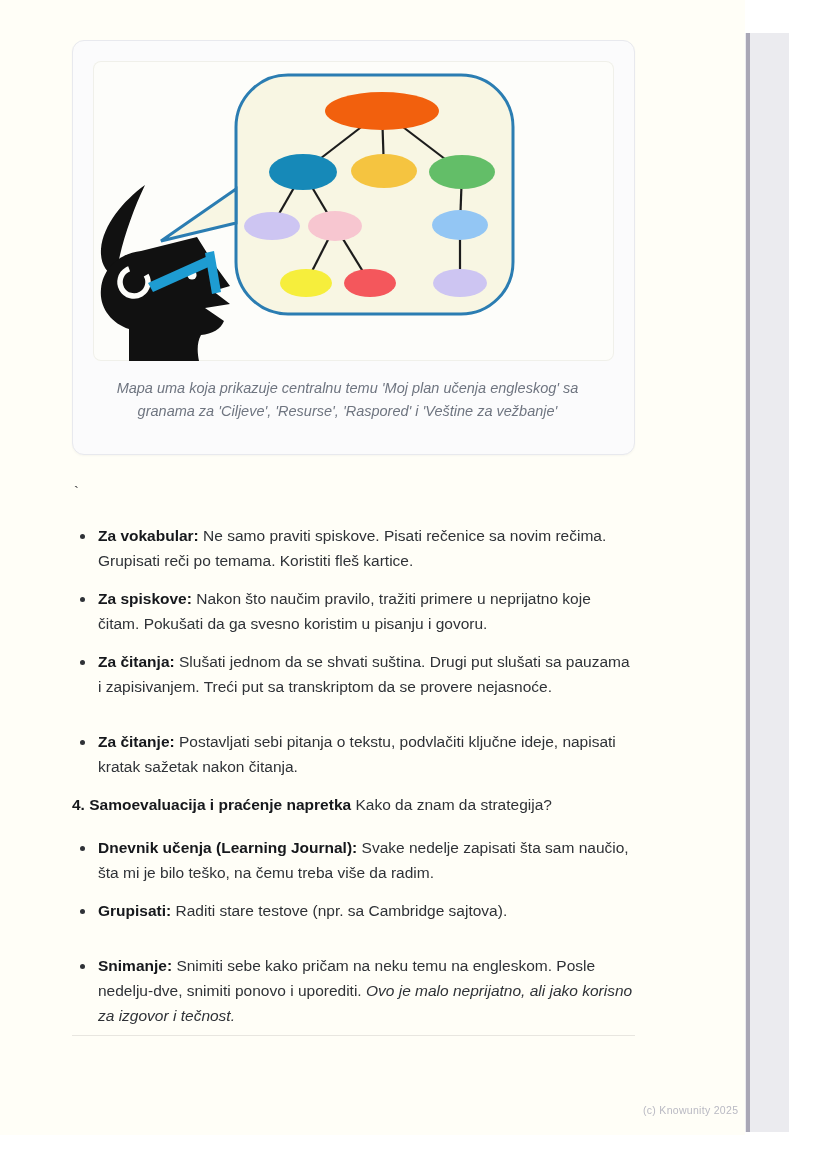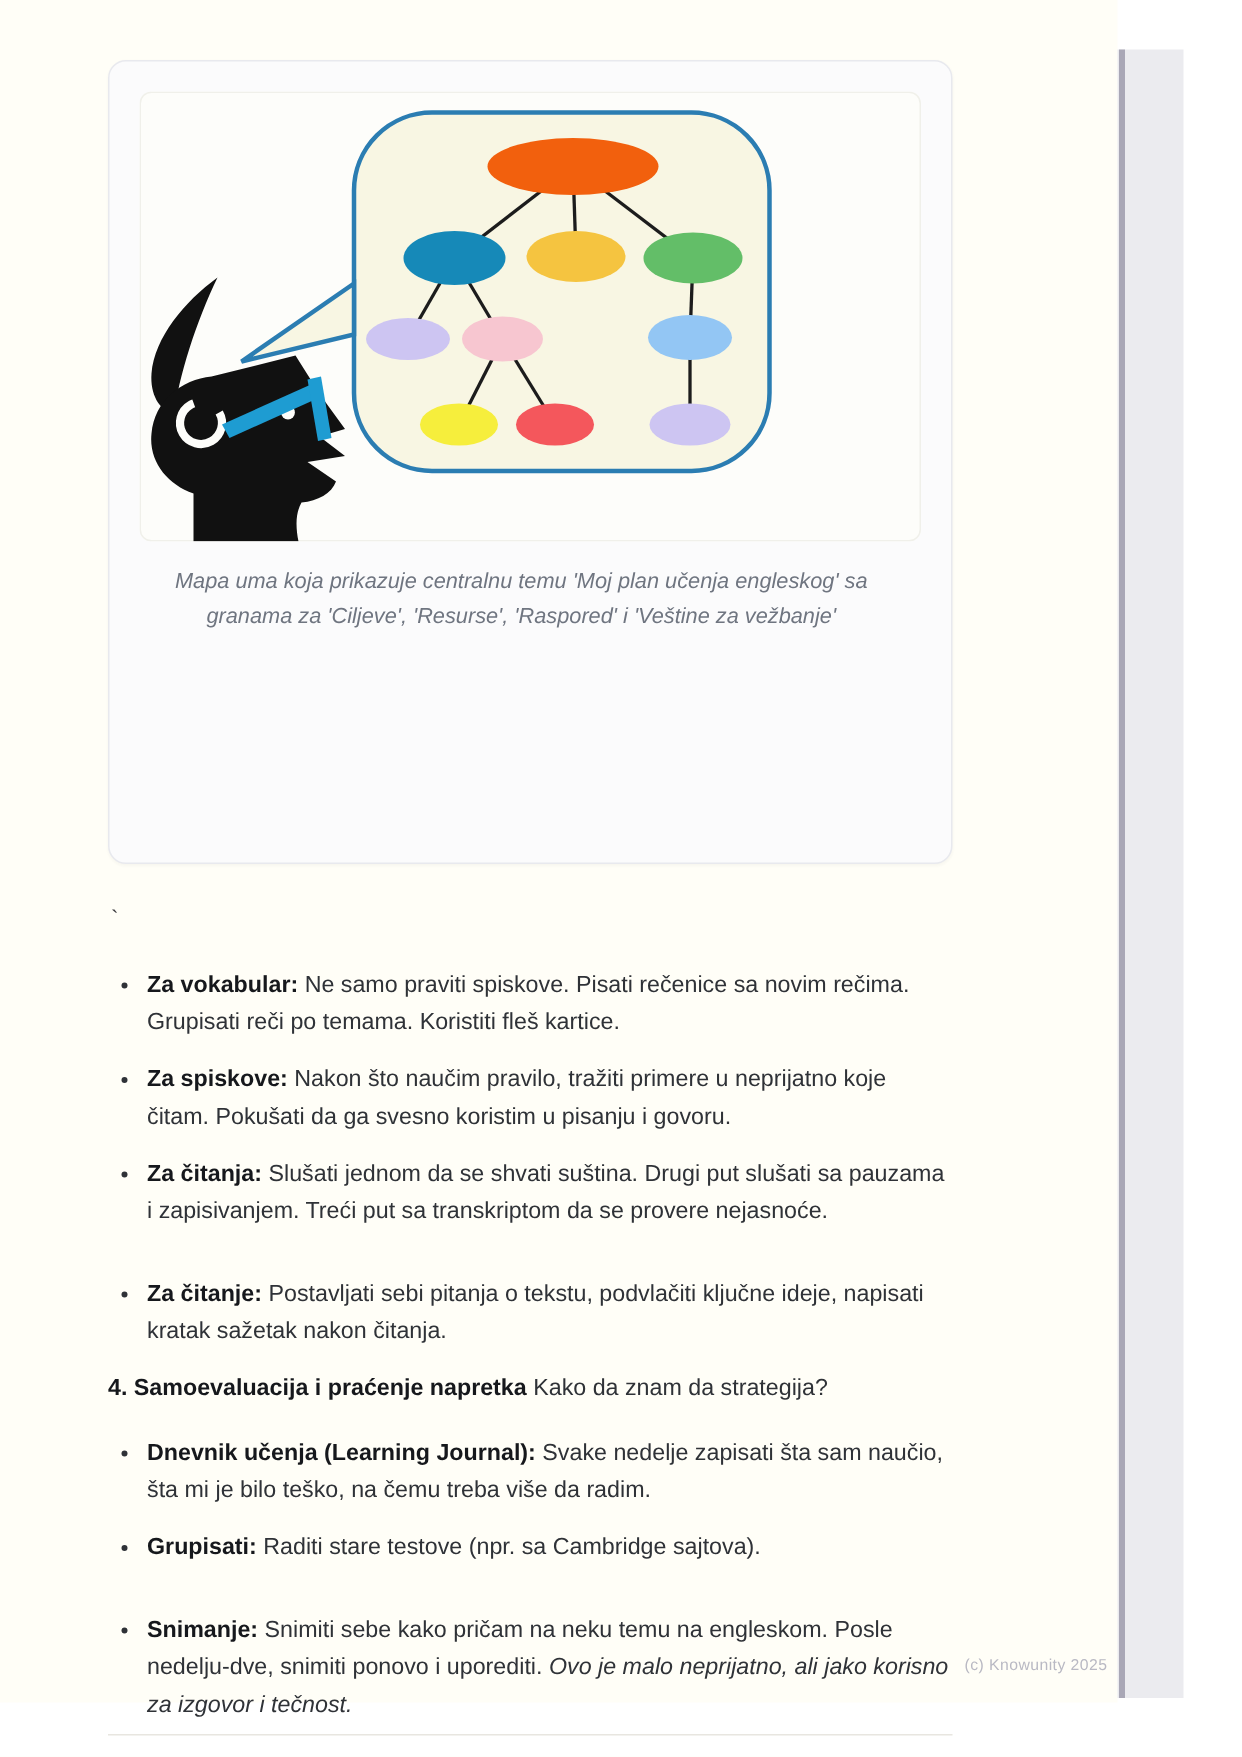--- a/index.html
+++ b/index.html
@@ -9,21 +9,21 @@
     font-family:"Liberation Sans",sans-serif;
   }
   .sheet{
     position:absolute;left:0;top:0;width:745px;height:1135px;
     background:#FFFEF7;
   }
   .content{margin:40px 0 0 72px;width:563px;}
 
   
   .card{
-    box-sizing:border-box;width:563px;height:536px;
+    box-sizing:border-box;width:563px;height:415px;
     background:#FBFBFC;border:1px solid #E8E9EE;border-radius:12px;
     padding:20px 32px 0 20px;
     box-shadow:0 1px 2px rgba(40,40,60,0.04);
   }
   .figure-panel{
     width:521px;height:300px;border-radius:8px;overflow:hidden;
     background:#FDFDFA;box-shadow:0 0 0 1px #F0F0EA inset;
   }
   .figure-panel svg{display:block;width:521px;height:300px;}
   .caption{

